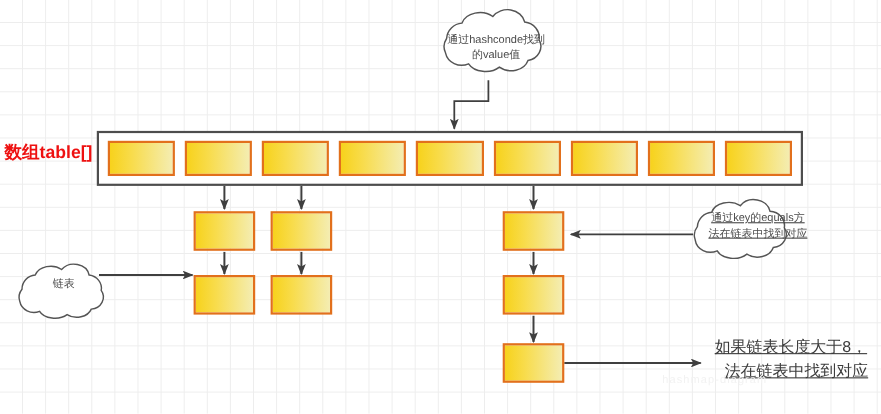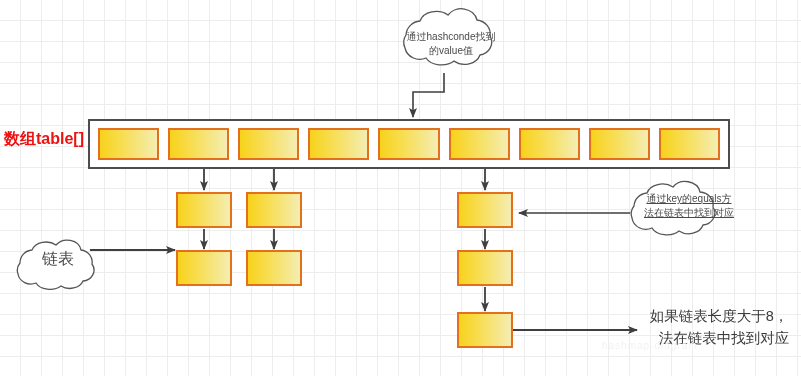--- a/index.html
+++ b/index.html
@@ -61,20 +61,21 @@
     white-space:nowrap;
   }
   .note-bottom{
     position:absolute;
     left:640px;top:305px;width:158px;
     color:#3b3b3b;
     font-size:14.5px;
     line-height:22px;
     text-align:center;
     white-space:nowrap;
+    text-decoration:underline;
   }
   .note-bottom .l2{padding-left:10px;}
 
   .watermark{
     position:absolute;
     left:602px;top:340px;
     font-size:10px;
     color:#f2f2f2;
     letter-spacing:1px;
     white-space:nowrap;
@@ -86,21 +87,21 @@
     position:absolute;
     color:#4a4a4a;
     text-align:center;
     white-space:nowrap;
     pointer-events:none;
   }
   .cloud-text div{line-height:13.5px;font-size:10px;}
   #cloud1-text{left:390px;top:30px;width:122px;}
   #cloud2-text{left:622px;top:192px;width:134px;text-decoration:underline;}
   #cloud3-text{left:18px;top:252px;width:80px;font-size:11.5px;}
-  #cloud3-text div{font-size:16px;}
+  #cloud3-text div{font-size:10px;}
 </style>
 </head>
 <body>
 
 <div id="canvas">
 
   <svg id="svglayer" viewBox="0 0 801 376" xmlns="http://www.w3.org/2000/svg">
     <defs>
       <marker id="arrow" markerWidth="10" markerHeight="8" refX="9" refY="4" orient="auto" markerUnits="userSpaceOnUse">
         <path d="M0,0 L10,4 L0,8 L2.2,4 Z" fill="#3f3f3f"></path>

